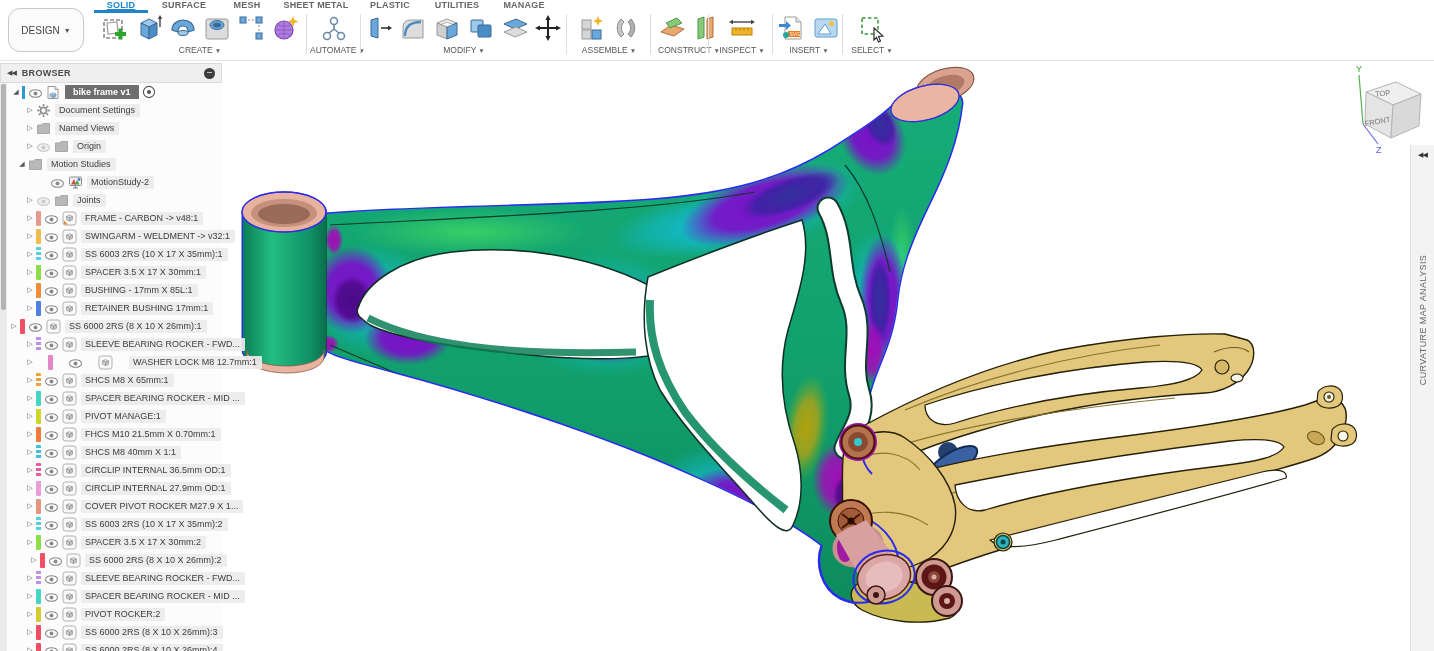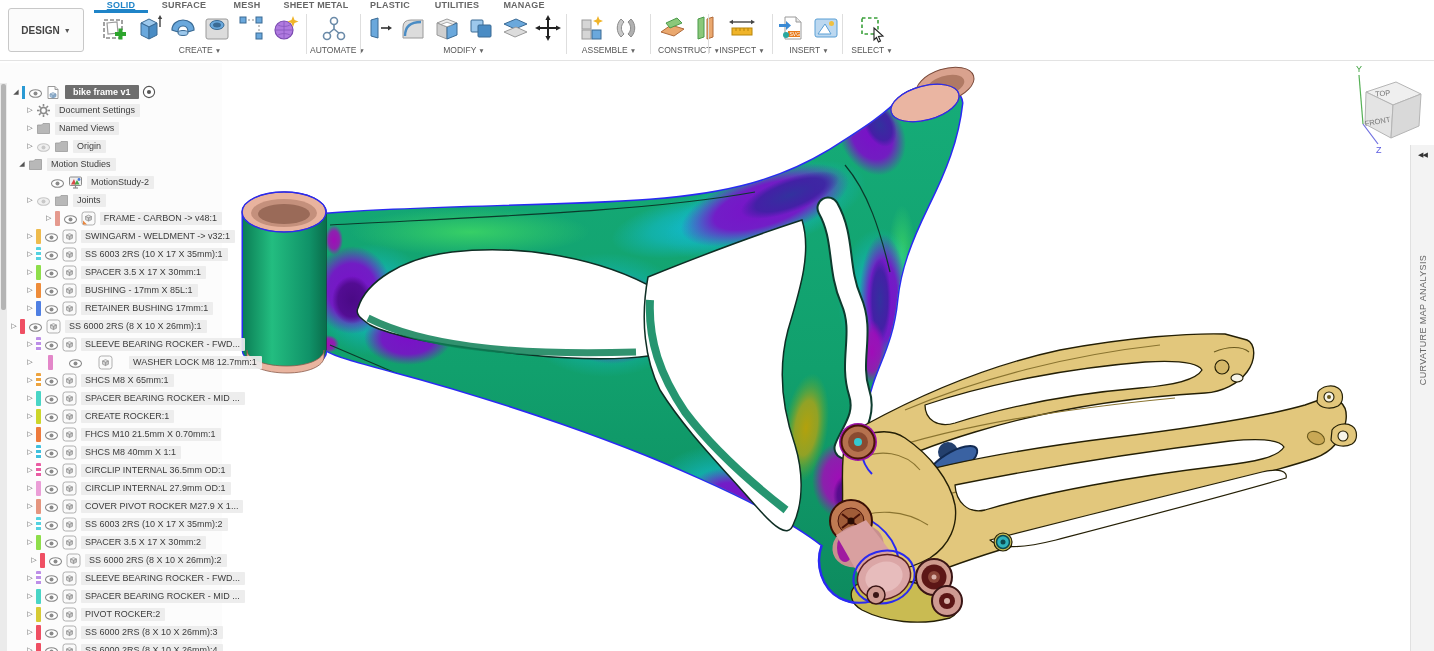--- a/index.html
+++ b/index.html
@@ -7,22 +7,22 @@
     width:1434px;height:651px;overflow:hidden;position:relative;
     font-family:"Liberation Sans",sans-serif;background:#ffffff;
     -webkit-font-smoothing:antialiased;
   }
   
   #ribbon{position:absolute;left:0;top:0;width:1434px;height:60px;background:#ffffff;border-bottom:1px solid #e3e3e3;z-index:30;}
   #tabs-row{position:absolute;left:0;top:0;width:100%;height:12px;}
   .ribbon-tab{position:absolute;top:0;height:11px;font-size:9px;font-weight:bold;color:#666;letter-spacing:.2px;text-align:center;cursor:default;}
   .ribbon-tab.active{color:#1f84c8;}
   .ribbon-tab.active:after{content:"";position:absolute;left:-4px;right:-4px;top:10px;height:3px;background:#1f84c8;}
-  #design-btn{position:absolute;left:8px;top:8px;width:74px;height:42px;border:1px solid #c8c8c8;border-radius:3px;background:#fbfbfb;
-    display:flex;align-items:center;justify-content:center;font-size:10px;font-weight:bold;color:#444;}
+  #design-btn{position:absolute;left:8px;top:8px;width:74px;height:42px;border:1px solid #c8c8c8;border-radius:12px;background:#fbfbfb;
+    display:flex;align-items:center;justify-content:center;font-size:10px;font-weight:normal;color:#444;}
   #design-btn .caret{margin-left:4px;font-size:7px;color:#555;}
   .tool-group{position:absolute;top:13px;height:44px;}
   .tool-icons{display:flex;align-items:flex-start;gap:2px;}
   .tool-icon{width:32px;height:30px;display:flex;align-items:center;justify-content:center;border-radius:2px;}
   .group-label{position:absolute;left:0;right:0;top:32px;text-align:center;font-size:8.5px;color:#555;white-space:nowrap;}
   .group-label .caret{font-size:6.5px;color:#666;margin-left:2px;}
   .group-sep{position:absolute;top:14px;width:1px;height:40px;background:#dedede;}
   
   #browser{position:absolute;left:0;top:63px;width:222px;bottom:0;z-index:20;background:rgba(252,252,252,0.85);}
   #browser-header{height:18px;background:#efefef;border:1px solid #dcdcdc;display:flex;align-items:center;padding:0 6px;}
@@ -500,20 +500,25 @@
     <circle cx="876" cy="595" r="9" fill="#cf9a92" stroke="#3a1515" stroke-width="1.5"></circle>
     <circle cx="876" cy="595" r="3" fill="#3a1515"></circle>
 
     <circle cx="1003" cy="542" r="9" fill="#c9bb52" stroke="#241f05" stroke-width="1.2"></circle>
     <circle cx="1003" cy="542" r="6.5" fill="#2fb3bc" stroke="#0d4a50" stroke-width="1.5"></circle>
     <circle cx="1003" cy="542" r="2.5" fill="#0d4a50"></circle>
   </g>
 </svg>
 
 <div id="browser">
+  <div id="browser-header">
+    <span class="collapse">◀◀</span>
+    <span class="title">BROWSER</span>
+    <span class="minimize">–</span>
+  </div>
   <div id="tree">
       <div class="tree-row root" style="padding-left: 2px;">
         <span class="tr-arrow">◢</span>
         <span style="width: 3px; height: 13px; background: rgb(42, 154, 212); margin-right: 3px; flex: 0 0 auto;"></span>
         <span class="tr-eye"><svg width="15" height="15" viewBox="0 0 15 15" xmlns="http://www.w3.org/2000/svg">
             <ellipse cx="7.5" cy="7.5" rx="6" ry="3.8" fill="#fff" stroke="#8a8a8a" stroke-width="1.1"></ellipse>
             <circle cx="7.5" cy="7.5" r="2" fill="#8a8a8a"></circle>
           </svg></span>
         <span class="tr-icon"><svg width="15" height="15" viewBox="0 0 15 15" xmlns="http://www.w3.org/2000/svg">
             <path d="M2,1.5 L9,1.5 L12,4.5 L12,13.5 L2,13.5 Z" fill="#fff" stroke="#9a9a9a"></path>
@@ -590,21 +595,21 @@
         <span class="tr-arrow">▷</span>
         <span class="tr-eye"><svg width="15" height="15" viewBox="0 0 15 15" xmlns="http://www.w3.org/2000/svg">
             <ellipse cx="7.5" cy="7.5" rx="6" ry="3.8" fill="#f0f0f0" stroke="#c8c8c8" stroke-width="1.1"></ellipse>
             <circle cx="7.5" cy="7.5" r="2" fill="#c8c8c8"></circle>
           </svg></span>
         <span class="tr-icon"><svg width="15" height="15" viewBox="0 0 15 15" xmlns="http://www.w3.org/2000/svg">
             <path d="M1.5,4 L5.5,4 L7,2.5 L13.5,2.5 L13.5,12.5 L1.5,12.5 Z" fill="#b8b8b8" stroke="#9a9a9a" stroke-width="0.8"></path>
           </svg></span>
         <span class="tr-label">Joints</span>
       </div>
-      <div class="tree-row" style="padding-left: 16px; justify-content: flex-end;">
+      <div class="tree-row" style="padding-left: 16px;">
         <span class="tr-arrow">▷</span>
         <span class="tr-colorbar" style="background: rgb(229, 154, 142);"></span>
         <span class="tr-eye"><svg width="15" height="15" viewBox="0 0 15 15" xmlns="http://www.w3.org/2000/svg">
             <ellipse cx="7.5" cy="7.5" rx="6" ry="3.8" fill="#fff" stroke="#8a8a8a" stroke-width="1.1"></ellipse>
             <circle cx="7.5" cy="7.5" r="2" fill="#8a8a8a"></circle>
           </svg></span>
         <span class="tr-icon"><svg width="15" height="15" viewBox="0 0 15 15" xmlns="http://www.w3.org/2000/svg">
             <rect x="1" y="1" width="13" height="13" rx="2.5" fill="#fafafa" stroke="#b0b0b0"></rect>
             <polygon points="4.5,5.5 7.5,4.1 10.5,5.5 7.5,6.9" fill="#e8e8e8" stroke="#909090" stroke-width="0.7"></polygon>
             <polygon points="4.5,5.5 7.5,6.9 7.5,10.1 4.5,8.7" fill="#d4d4d4" stroke="#909090" stroke-width="0.7"></polygon>
@@ -769,21 +774,21 @@
         <span class="tr-eye"><svg width="15" height="15" viewBox="0 0 15 15" xmlns="http://www.w3.org/2000/svg">
             <ellipse cx="7.5" cy="7.5" rx="6" ry="3.8" fill="#fff" stroke="#8a8a8a" stroke-width="1.1"></ellipse>
             <circle cx="7.5" cy="7.5" r="2" fill="#8a8a8a"></circle>
           </svg></span>
         <span class="tr-icon"><svg width="15" height="15" viewBox="0 0 15 15" xmlns="http://www.w3.org/2000/svg">
             <rect x="1" y="1" width="13" height="13" rx="2.5" fill="#fafafa" stroke="#b0b0b0"></rect>
             <polygon points="4.5,6 7.5,4.6 10.5,6 7.5,7.4" fill="#e8e8e8" stroke="#909090" stroke-width="0.7"></polygon>
             <polygon points="4.5,6 7.5,7.4 7.5,10.6 4.5,9.2" fill="#d4d4d4" stroke="#909090" stroke-width="0.7"></polygon>
             <polygon points="7.5,7.4 10.5,6 10.5,9.2 7.5,10.6" fill="#c4c4c4" stroke="#909090" stroke-width="0.7"></polygon>
           </svg></span>
-        <span class="tr-label">CREATE ROCKER:1</span>
+        <span class="tr-label">PIVOT MANAGE:1</span>
       </div>
       <div class="tree-row" style="padding-left: 16px;">
         <span class="tr-arrow">▷</span>
         <span class="tr-colorbar" style="background: rgb(238, 123, 60);"></span>
         <span class="tr-eye"><svg width="15" height="15" viewBox="0 0 15 15" xmlns="http://www.w3.org/2000/svg">
             <ellipse cx="7.5" cy="7.5" rx="6" ry="3.8" fill="#fff" stroke="#8a8a8a" stroke-width="1.1"></ellipse>
             <circle cx="7.5" cy="7.5" r="2" fill="#8a8a8a"></circle>
           </svg></span>
         <span class="tr-icon"><svg width="15" height="15" viewBox="0 0 15 15" xmlns="http://www.w3.org/2000/svg">
             <rect x="1" y="1" width="13" height="13" rx="2.5" fill="#fafafa" stroke="#b0b0b0"></rect>

